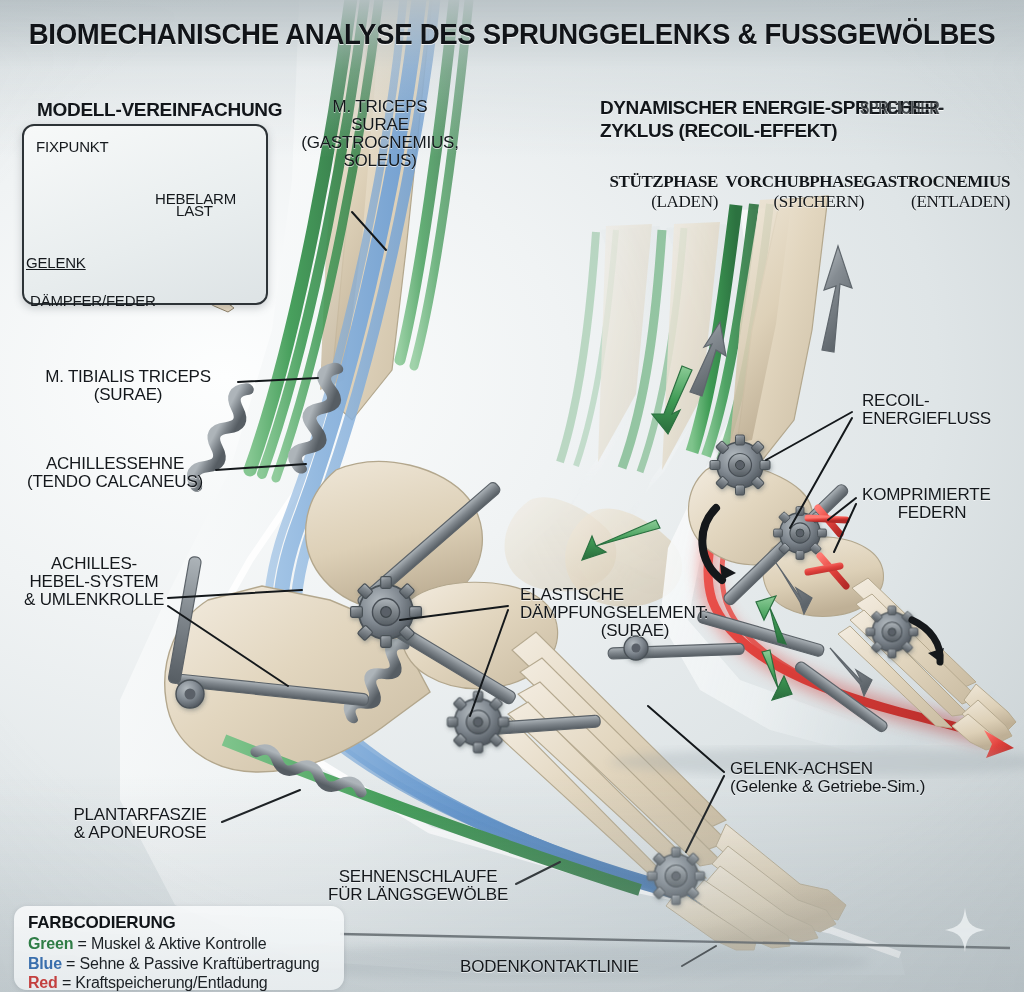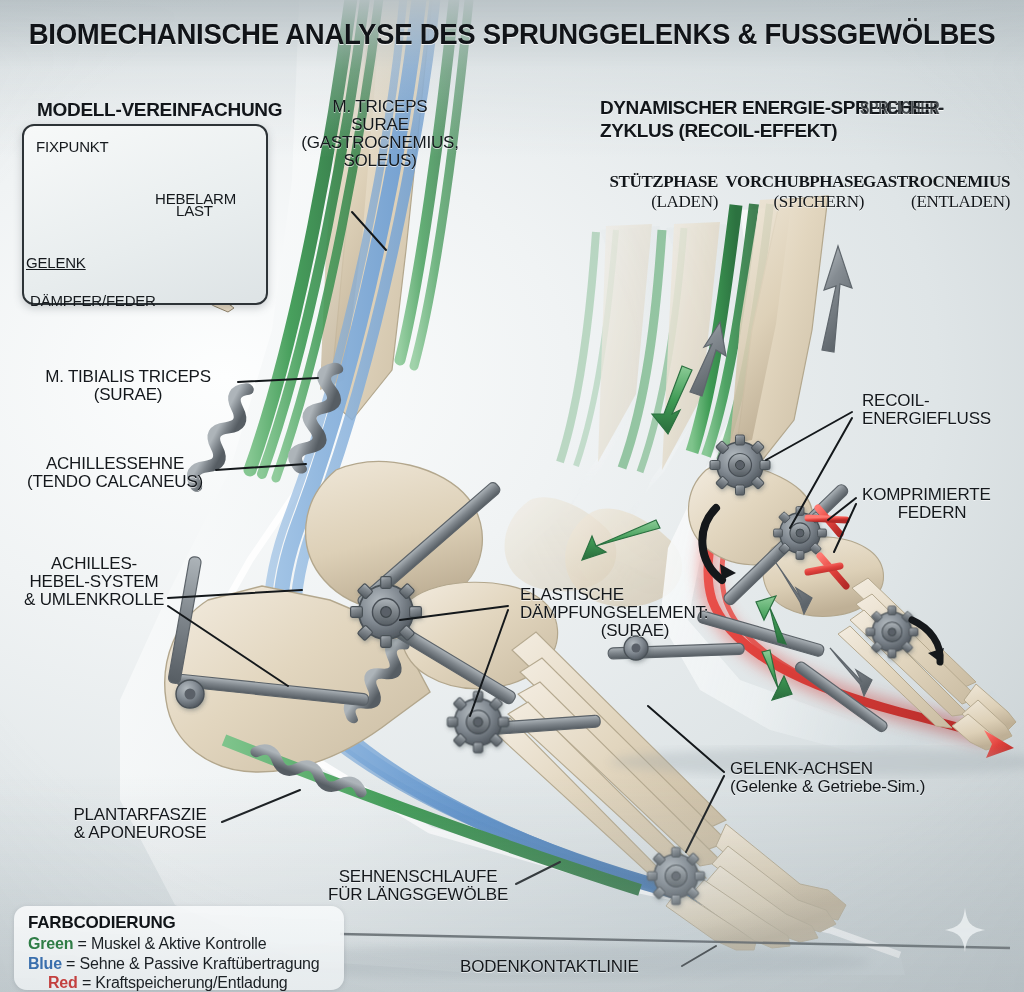--- a/index.html
+++ b/index.html
@@ -48,21 +48,21 @@
   
   #legend{
     position:absolute;left:14px;top:906px;width:330px;height:84px;
     background:linear-gradient(180deg,rgba(246,248,249,.93),rgba(232,237,239,.93));
     border-radius:13px;box-shadow:0 1px 5px rgba(70,80,88,.18);
     padding:7px 12px 0 14px;box-sizing:border-box;
   }
   #legend .ltitle{font-size:17px;font-weight:bold;color:#101418;letter-spacing:-.2px;margin-bottom:1px;}
   #legend .row{font-size:16px;color:#1b2024;line-height:1.22;letter-spacing:-.2px;white-space:nowrap;}
   #legend .row .k{font-weight:bold;}
-  .k-green{color:#2f7d46;} .k-blue{color:#3a6fad;} .k-red{color:#c3403f;margin-left:20px;}
+  .k-green{color:#2f7d46;} .k-blue{color:#3a6fad;} .k-red{color:#c3403f;}
 
   
   .phase{position:absolute;text-align:right;color:#12161a;text-shadow:0 1px 0 rgba(255,255,255,.6);font-family:Liberation Serif, serif;}
   .phase .pb{font-size:17px;font-weight:bold;letter-spacing:-.4px;display:block;white-space:nowrap;}
   .phase .pn{font-size:17px;font-weight:normal;letter-spacing:-.3px;display:block;white-space:nowrap;}
 
   #secTitle{position:absolute;left:600px;top:96px;width:420px;text-align:left;color:#12161a;
     font-size:19px;font-weight:bold;letter-spacing:-.4px;line-height:1.22;text-shadow:0 1px 0 rgba(255,255,255,.6);}
   #secTitle .l1{position:relative;display:block;white-space:nowrap;}
   #secTitle .ghost2{position:absolute;left:62%;top:0;color:#262b2f;opacity:.8;transform:scaleX(.74);transform-origin:left center;white-space:nowrap;}

